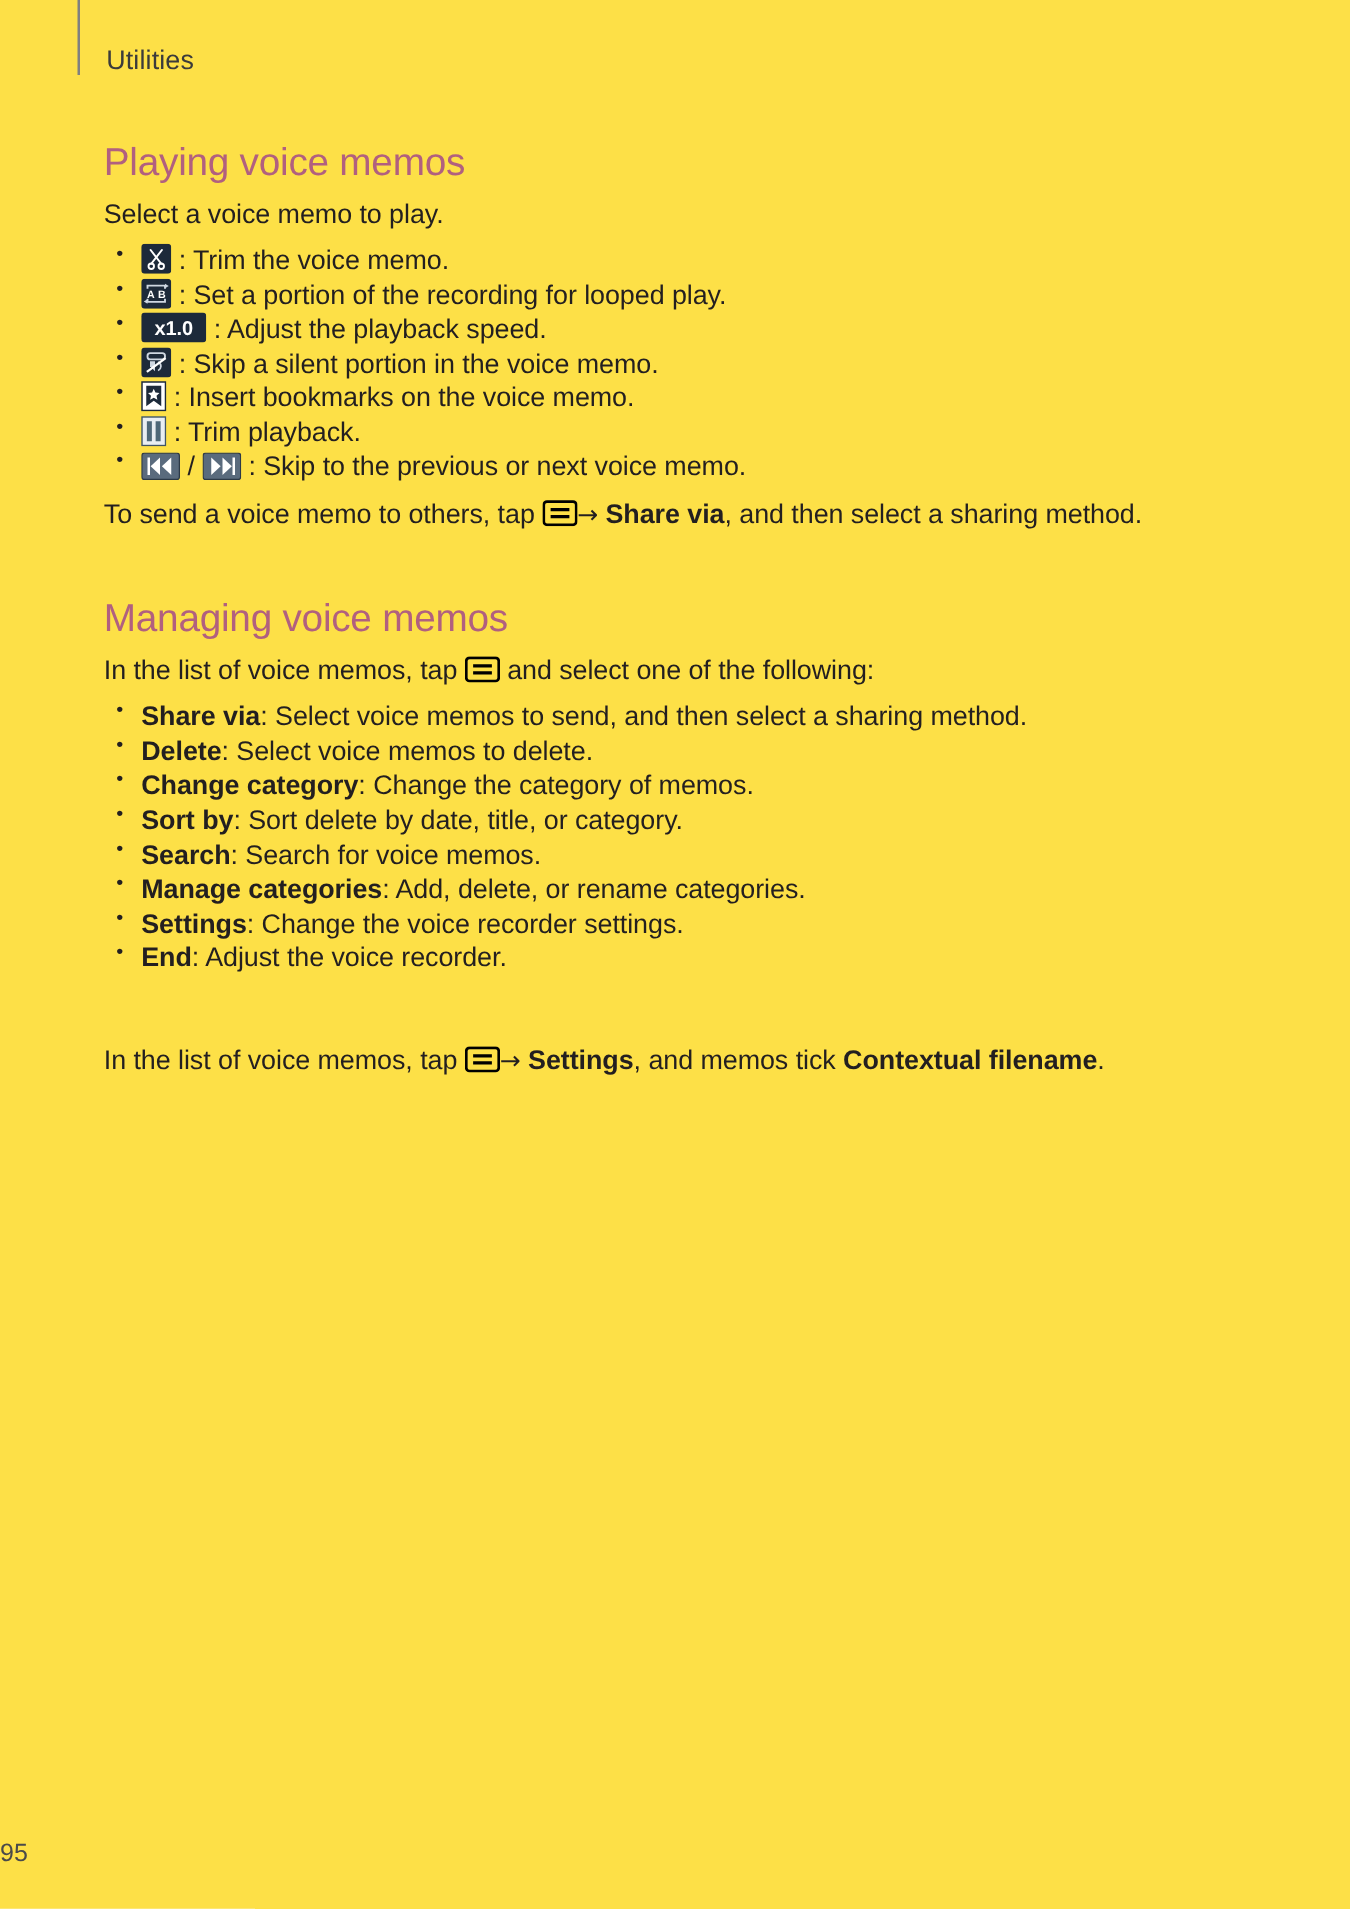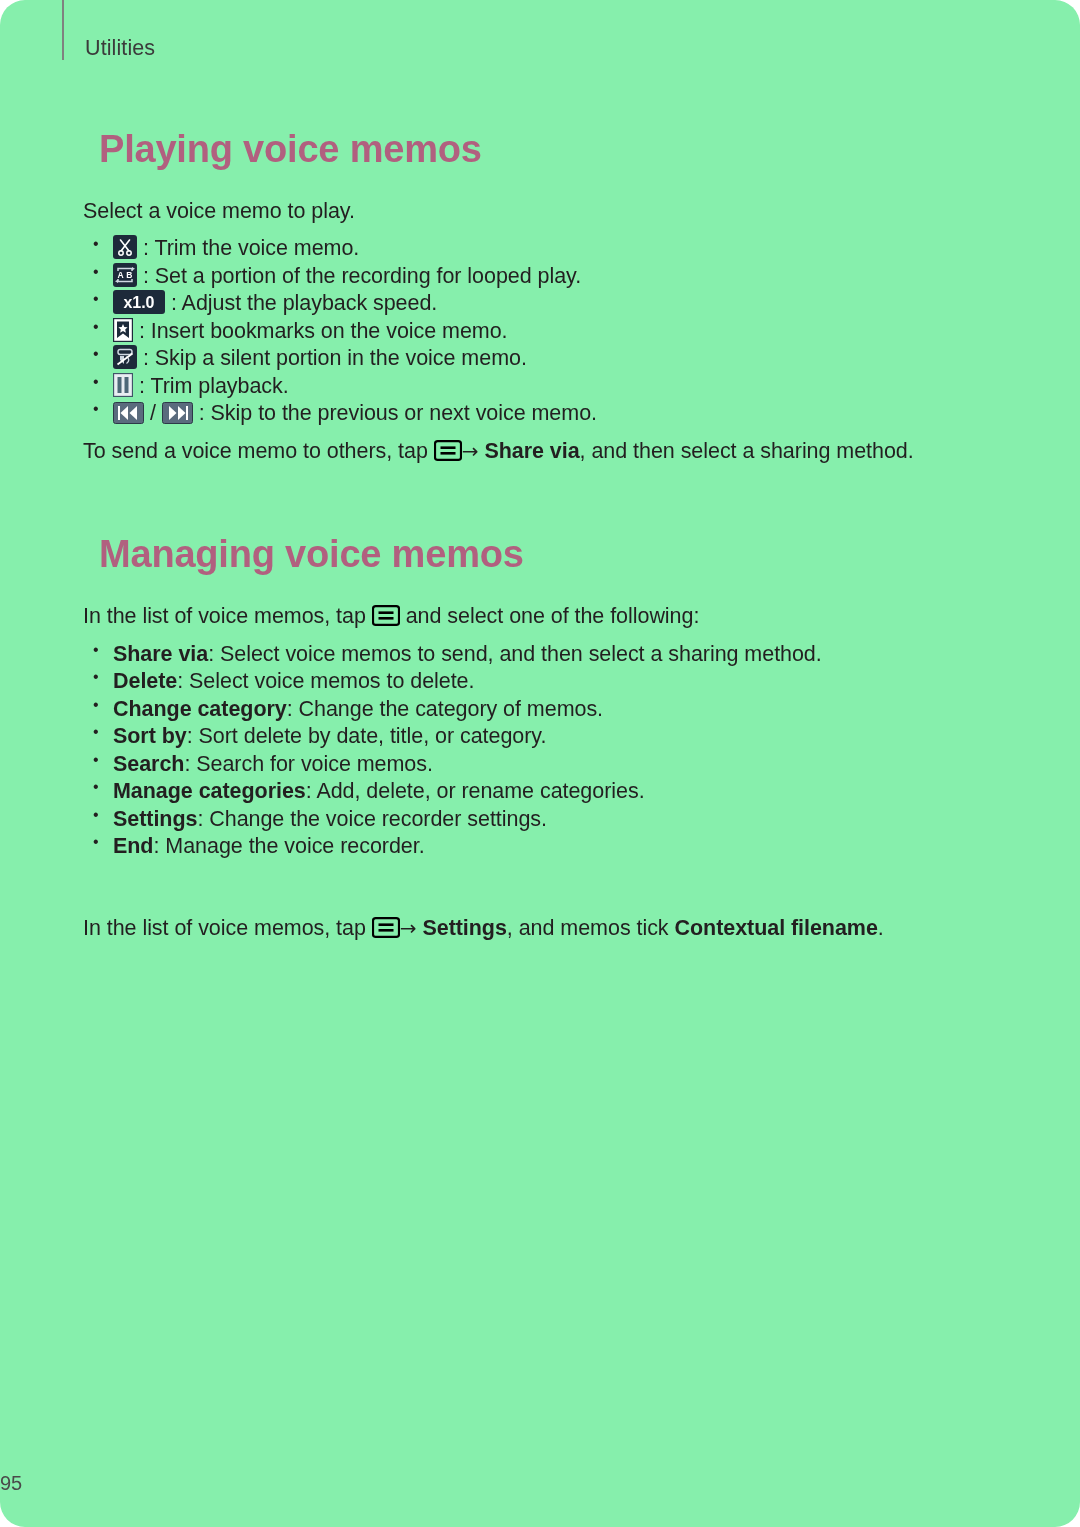--- a/index.html
+++ b/index.html
@@ -12,22 +12,21 @@
     height: 1527px;
     position: relative;
     font-family: "Liberation Sans", "DejaVu Sans", sans-serif;
     color: #231f20;
     overflow: hidden;
   }
 
   .page {
     position: absolute;
     inset: 0;
-    background: #86efac;
-    border-radius: 25px;
+    background: #fde047;
   }
 
   
   .header {
     position: absolute;
     left: 0;
     top: 0;
     width: 100%;
     height: 64px;
   }
@@ -52,24 +51,24 @@
 
   
   .content {
     position: absolute;
     left: 83px;
     top: 112px;
     width: 920px;
   }
 
   h2.section-heading {
-    margin: 16px;
-    font-size: 38px;
+    margin: 0;
+    font-size: 31px;
     line-height: 1.15;
-    font-weight: bold;
+    font-weight: normal;
     color: #b1607f;
     letter-spacing: -0.2px;
   }
 
   p.body-text {
     margin: 0;
     font-size: 21.5px;
     line-height: 1.28;
     color: #231f20;
     letter-spacing: -0.05px;
@@ -206,41 +205,41 @@
         <span class="icon icon-speed">
           <svg viewBox="0 0 52 24" width="52" height="24">
             <rect x="0" y="0" width="52" height="24" rx="3" fill="#1d2a3a"></rect>
             <text x="26" y="18" font-family="Liberation Sans, sans-serif" font-size="16" font-weight="bold" fill="#ffffff" text-anchor="middle">x1.0</text>
           </svg>
         </span>
         <span>: Adjust the playback speed.</span>
       </li>
 
       <li>
-        <span class="icon icon-bookmark">
-          <svg viewBox="0 0 20 24" width="20" height="24">
-            <rect x="0.5" y="0.5" width="19" height="23" fill="#ffffff" stroke="#1d2a3a" stroke-width="1.4"></rect>
-            <path d="M4 3.5 L16 3.5 L16 20 L10 15.5 L4 20 Z" fill="#1d2a3a"></path>
-            <polygon points="10,6 11.35,9 14.6,9.35 12.2,11.5 12.9,14.7 10,13.1 7.1,14.7 7.8,11.5 5.4,9.35 8.65,9" fill="#ffffff"></polygon>
-          </svg>
-        </span>
-        <span>: Insert bookmarks on the voice memo.</span>
-      </li>
-
-      <li>
         <span class="icon icon-chip">
           <svg viewBox="0 0 24 24" width="24" height="24">
             <rect x="0" y="0" width="24" height="24" rx="3" fill="#1d2a3a"></rect>
             <rect x="5" y="4.5" width="14" height="5" rx="2.2" fill="none" stroke="#cfd8e2" stroke-width="1.5"></rect>
             <path d="M7 11 L7 15 L11 19 L11 11 Z" fill="#cfd8e2"></path>
             <path d="M13.5 11.5 C16.5 13.5 16.5 16.5 13.5 18.5" fill="none" stroke="#cfd8e2" stroke-width="1.4"></path>
             <line x1="4.5" y1="19.5" x2="19.5" y2="8.5" stroke="#ffffff" stroke-width="1.8"></line>
           </svg>
         </span>
         <span>: Skip a silent portion in the voice memo.</span>
+      </li>
+
+      <li>
+        <span class="icon icon-bookmark">
+          <svg viewBox="0 0 20 24" width="20" height="24">
+            <rect x="0.5" y="0.5" width="19" height="23" fill="#ffffff" stroke="#1d2a3a" stroke-width="1.4"></rect>
+            <path d="M4 3.5 L16 3.5 L16 20 L10 15.5 L4 20 Z" fill="#1d2a3a"></path>
+            <polygon points="10,6 11.35,9 14.6,9.35 12.2,11.5 12.9,14.7 10,13.1 7.1,14.7 7.8,11.5 5.4,9.35 8.65,9" fill="#ffffff"></polygon>
+          </svg>
+        </span>
+        <span>: Insert bookmarks on the voice memo.</span>
       </li>
 
       <li>
         <span class="icon icon-pause">
           <svg viewBox="0 0 20 24" width="20" height="24">
             <rect x="0.5" y="0.5" width="19" height="23" fill="#e9eef2" stroke="#3f5566" stroke-width="1.3"></rect>
             <rect x="4.5" y="4" width="4" height="16" fill="#4e6878"></rect>
             <rect x="11.5" y="4" width="4" height="16" fill="#4e6878"></rect>
           </svg>
         </span>
@@ -293,21 +292,21 @@
     <div class="spacer-sm"></div>
 
     <ul class="bullets">
       <li><b>Share via</b><span>: Select voice memos to send, and then select a sharing method.</span></li>
       <li><b>Delete</b><span>: Select voice memos to delete.</span></li>
       <li><b>Change category</b><span>: Change the category of memos.</span></li>
       <li><b>Sort by</b><span>: Sort delete by date, title, or category.</span></li>
       <li><b>Search</b><span>: Search for voice memos.</span></li>
       <li><b>Manage categories</b><span>: Add, delete, or rename categories.</span></li>
       <li><b>Settings</b><span>: Change the voice recorder settings.</span></li>
-      <li><b>End</b><span>: Manage the voice recorder.</span></li>
+      <li><b>End</b><span>: Adjust the voice recorder.</span></li>
     </ul>
 
     <div class="spacer-lg"></div>
 
     <div class="spacer-sm"></div>
     <p class="body-text">
       <span>In the list of voice memos, tap </span><span class="icon icon-menu"><svg viewBox="0 0 28 21" width="28" height="21">
             <rect x="1" y="1.2" width="26" height="18.6" rx="2.6" fill="none" stroke="#000000" stroke-width="2.2"></rect>
             <rect x="6.5" y="6.4" width="15" height="2.6" fill="#000000"></rect>
             <rect x="6.5" y="12" width="15" height="2.6" fill="#000000"></rect>

